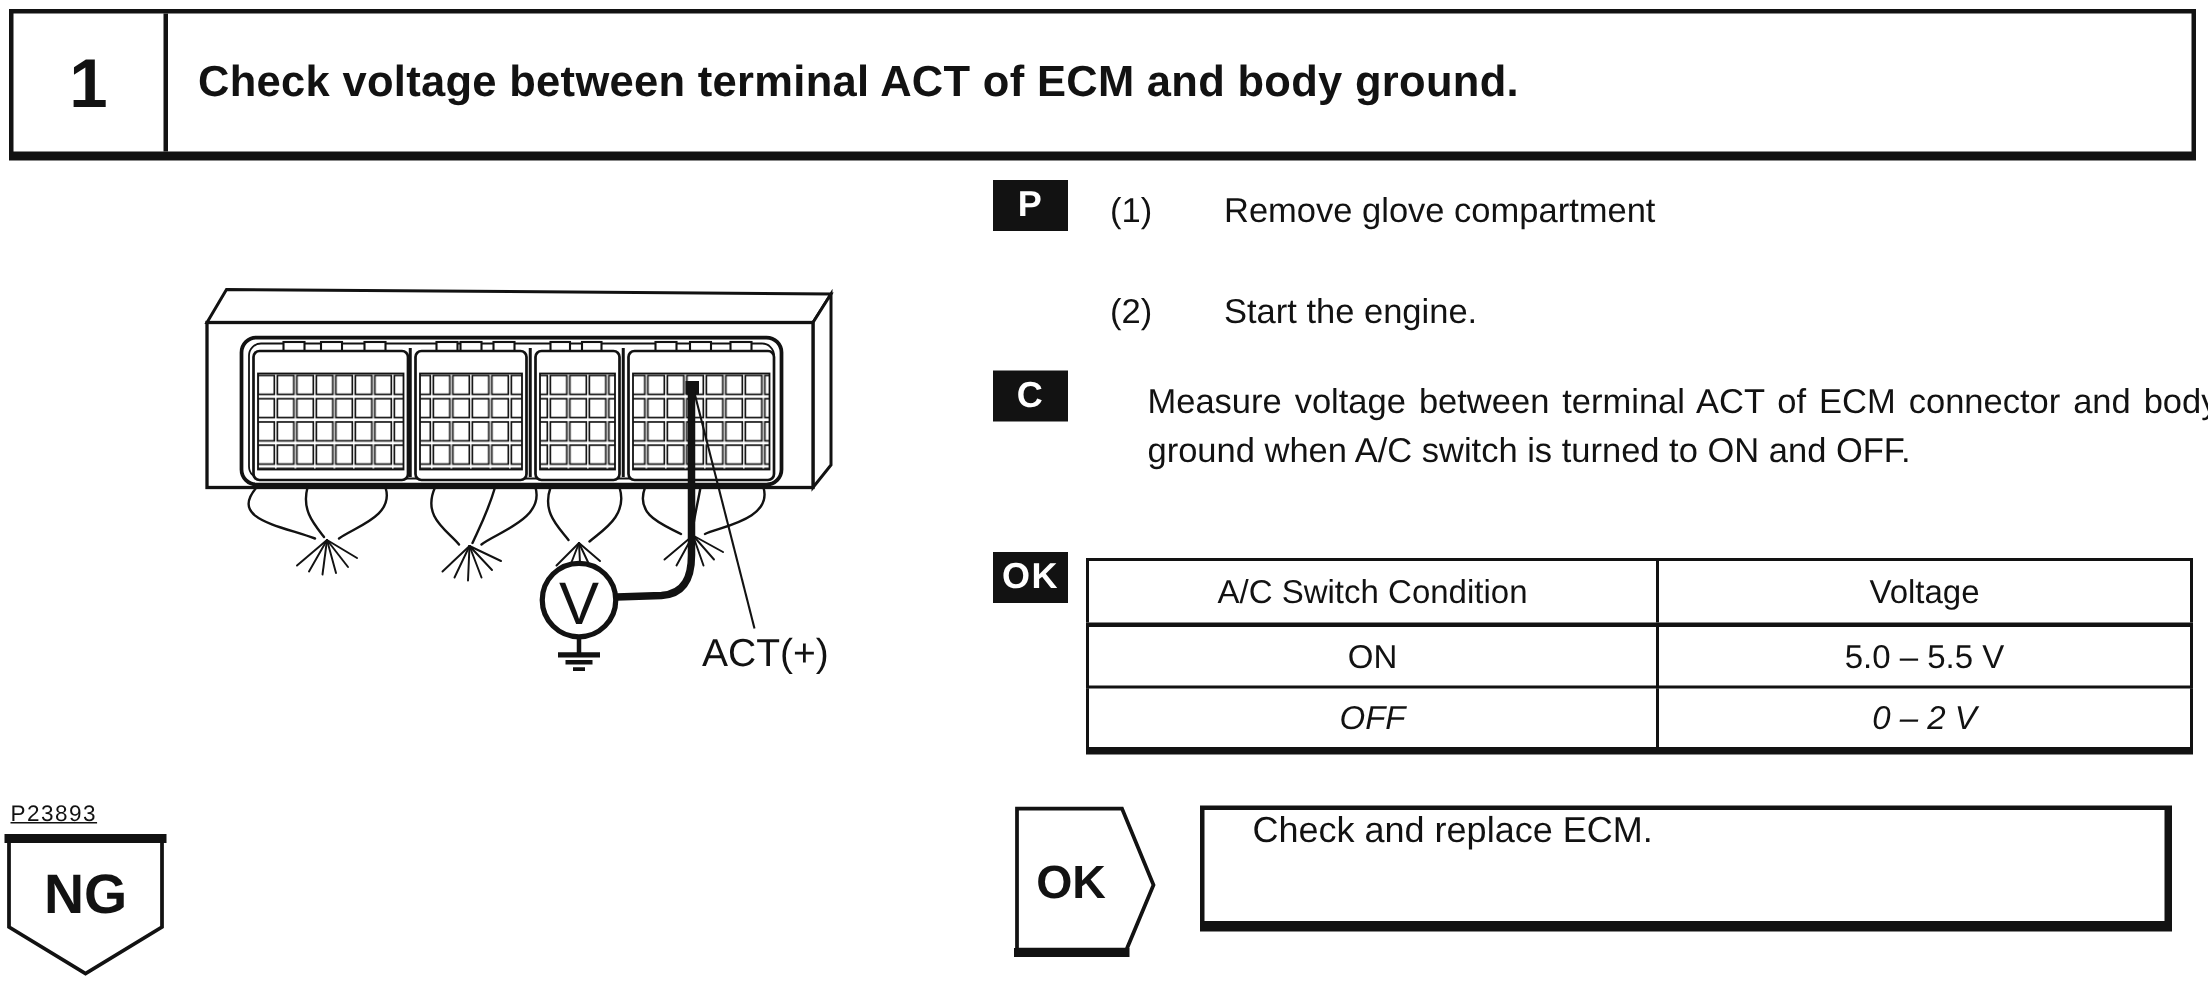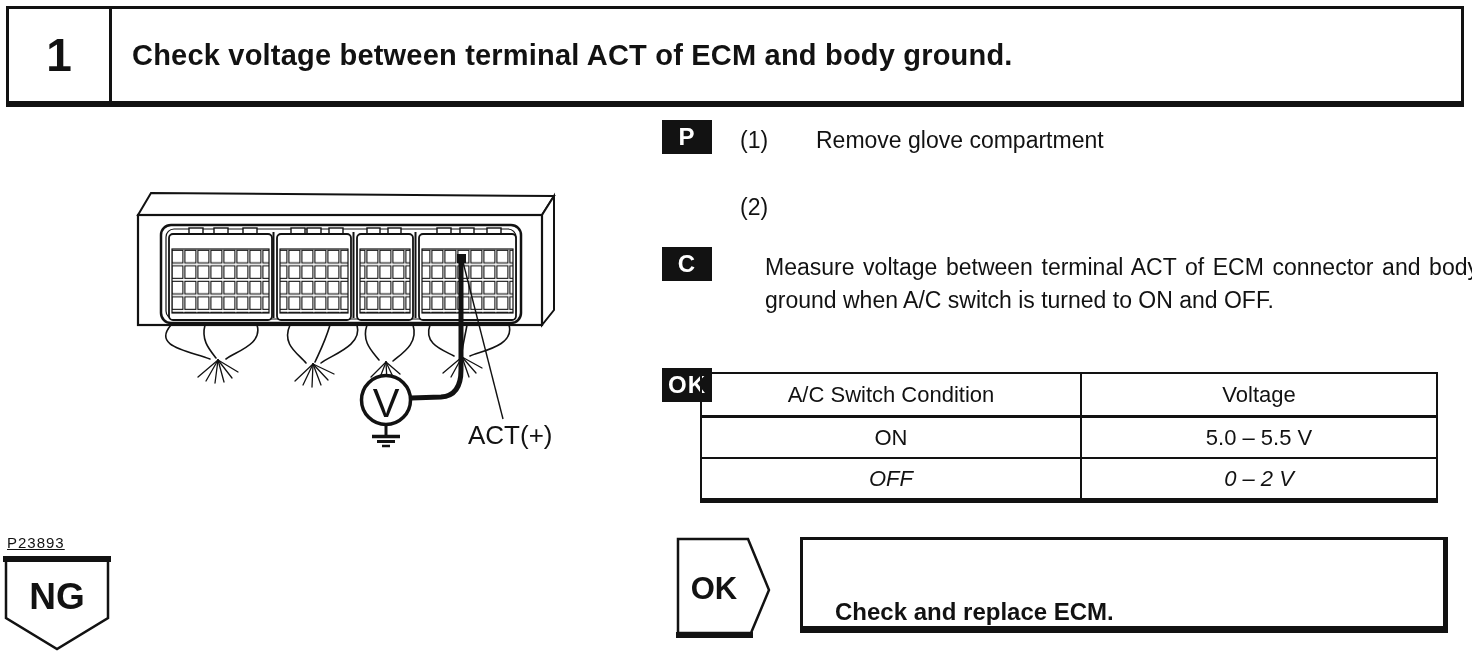--- a/index.html
+++ b/index.html
@@ -31,41 +31,41 @@
   .step{position:absolute;left:740px;font-size:23px;display:flex;white-space:nowrap;}
   .step .num{width:76px;}
   .step-1{top:127px}.step-2{top:194px}
   
   .check-text{
     position:absolute;left:745px;top:251px;width:714px;
     font-size:23px;line-height:33px;text-align:justify;text-align-last:left;margin-left:20px;
   }
   
   .spec-table{
-    position:absolute;left:700px;top:372px;width:732px;
+    position:absolute;left:724px;top:372px;width:732px;
     border-collapse:collapse;table-layout:fixed;
   }
   .spec-table th,.spec-table td{
     border:2px solid #121212;text-align:center;font-size:22px;font-weight:normal;
     height:39px;padding:0;
   }
   .spec-table th{height:41px;border-bottom-width:3px;}
   .spec-table tr:last-child td{border-bottom-width:5px;font-style:italic;}
   .col-cond{width:378px}.col-volt{width:354px}
   
   .figure-svg{position:absolute;left:105px;top:148px;}
   .photo-id{position:absolute;left:7px;top:534px;font-size:15px;letter-spacing:1px;text-decoration:underline;}
   
   .ng-svg{position:absolute;left:2px;top:550px;}
   .ok-svg{position:absolute;left:672px;top:531px;}
   .result-box{
-    position:absolute;left:800px;top:537px;width:648px;height:96px;
+    position:absolute;left:800px;top:537px;width:648px;height:84px;
     border:3px solid #121212;border-right-width:5px;border-bottom-width:7px;
-    display:flex;align-items:flex-end;padding-left:32px;box-sizing:border-box;
-    font-size:24px;font-weight:bold;background:#fff;
+    display:flex;align-items:flex-start;padding-left:32px;box-sizing:border-box;
+    font-size:24px;font-weight:normal;background:#fff;
   }
   svg text{font-family:"Liberation Sans",sans-serif;}
 </style>
 </head>
 <body>
 
 <div class="page">
 
   <div class="header-box">
     <div class="header-num">1</div>
@@ -191,20 +191,21 @@
 
   <div class="photo-id">P23893</div>
 
   <div class="badge badge-p">P</div>
   <div class="step step-1">
     <span class="num">(1)</span>
     <span>Remove glove compartment</span>
   </div>
   <div class="step step-2">
     <span class="num">(2)</span>
+    <span>Start the engine.</span>
   </div>
 
   <div class="badge badge-c">C</div>
   <div class="check-text">Measure voltage between terminal ACT of ECM connector and body ground when A/C switch is turned to ON and OFF.</div>
 
   <div class="badge badge-ok">OK</div>
   <table class="spec-table">
     <tbody>
         <tr>
       <th class="col-cond">A/C Switch Condition</th>

